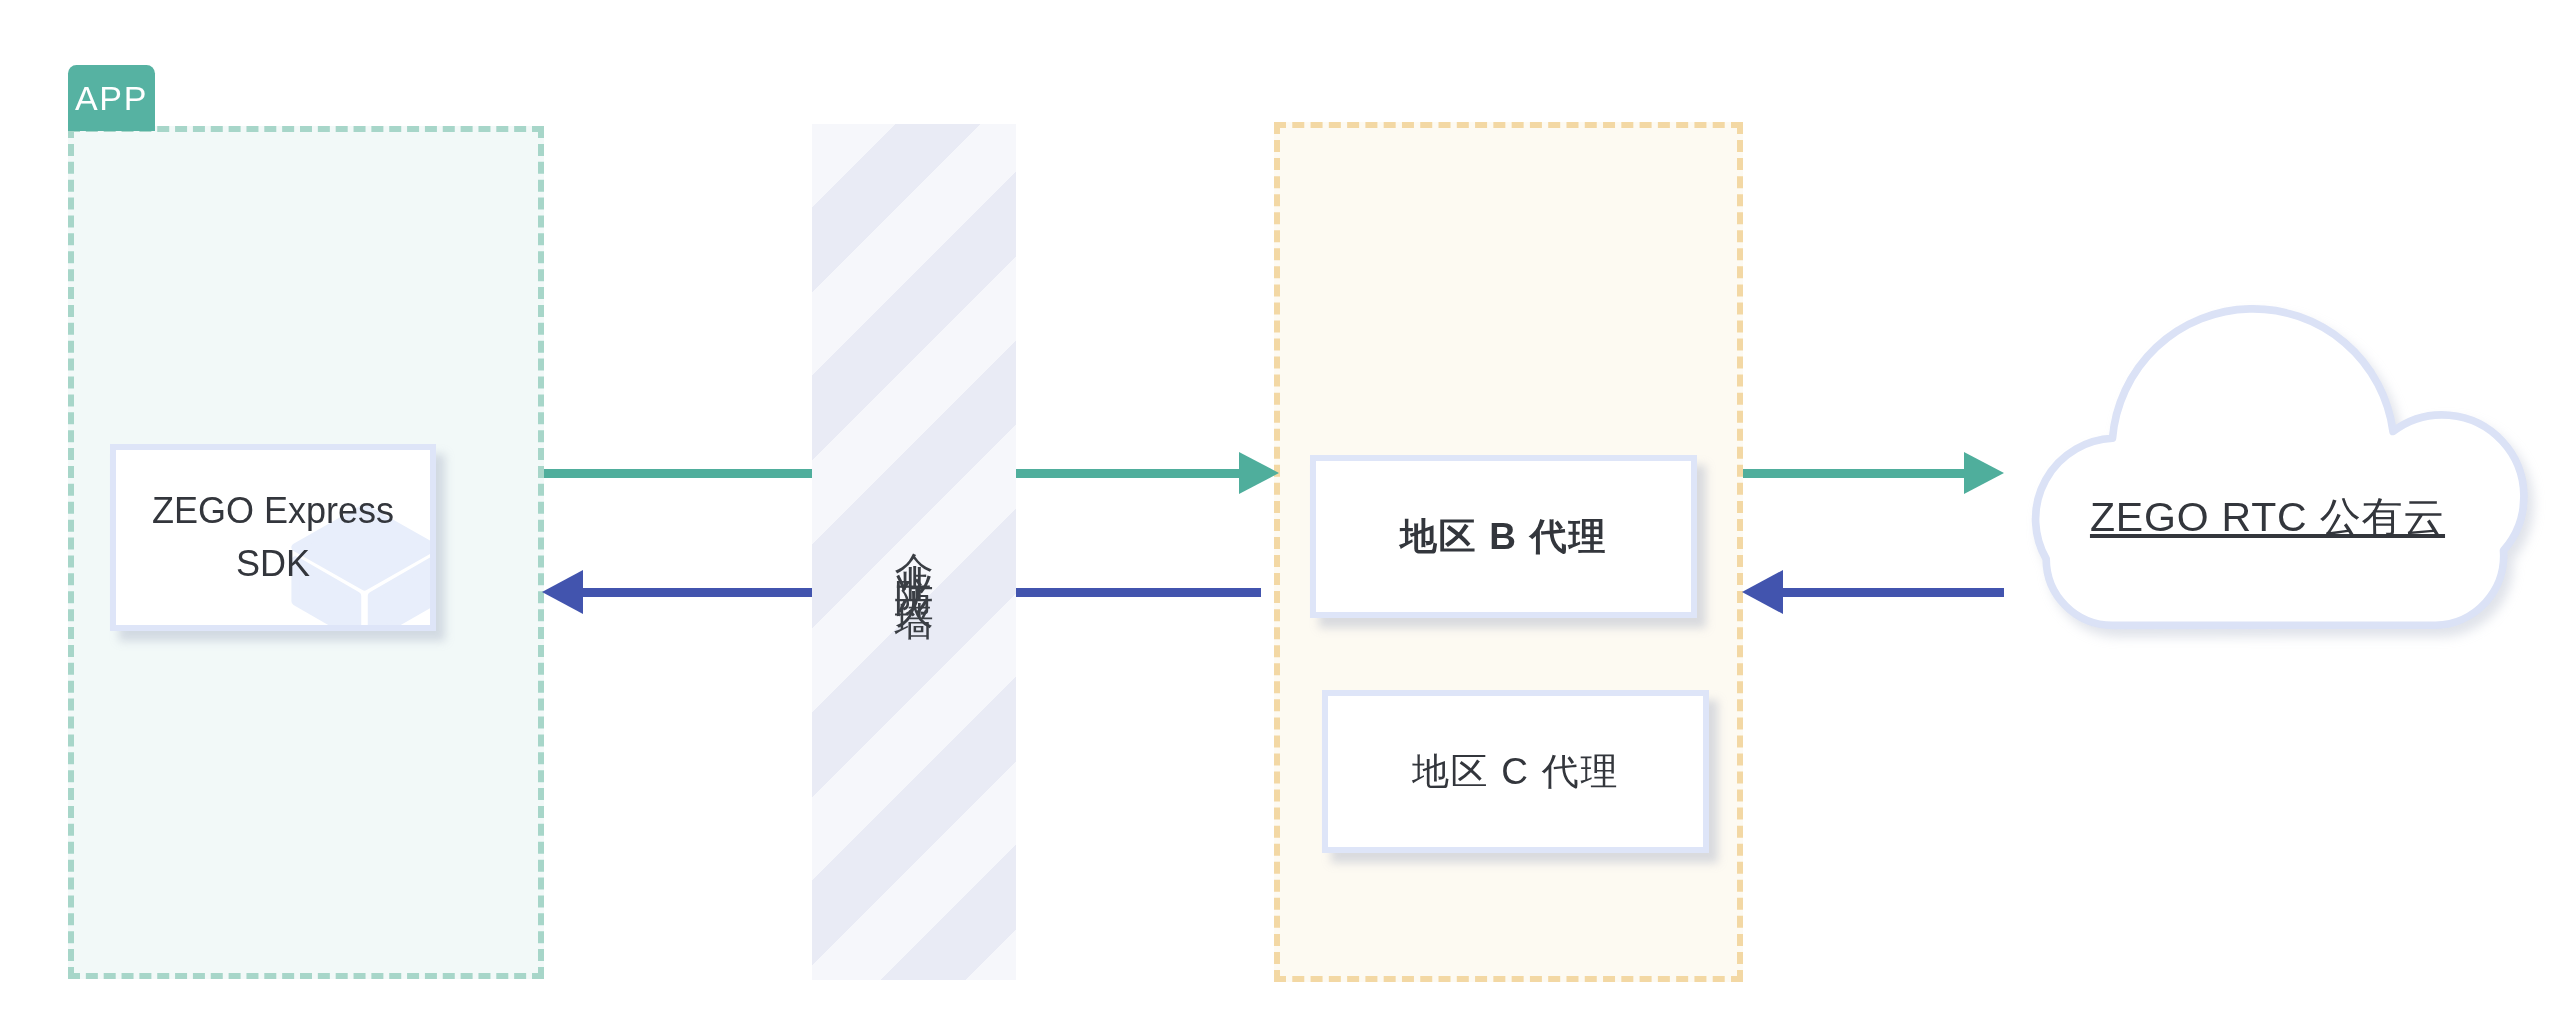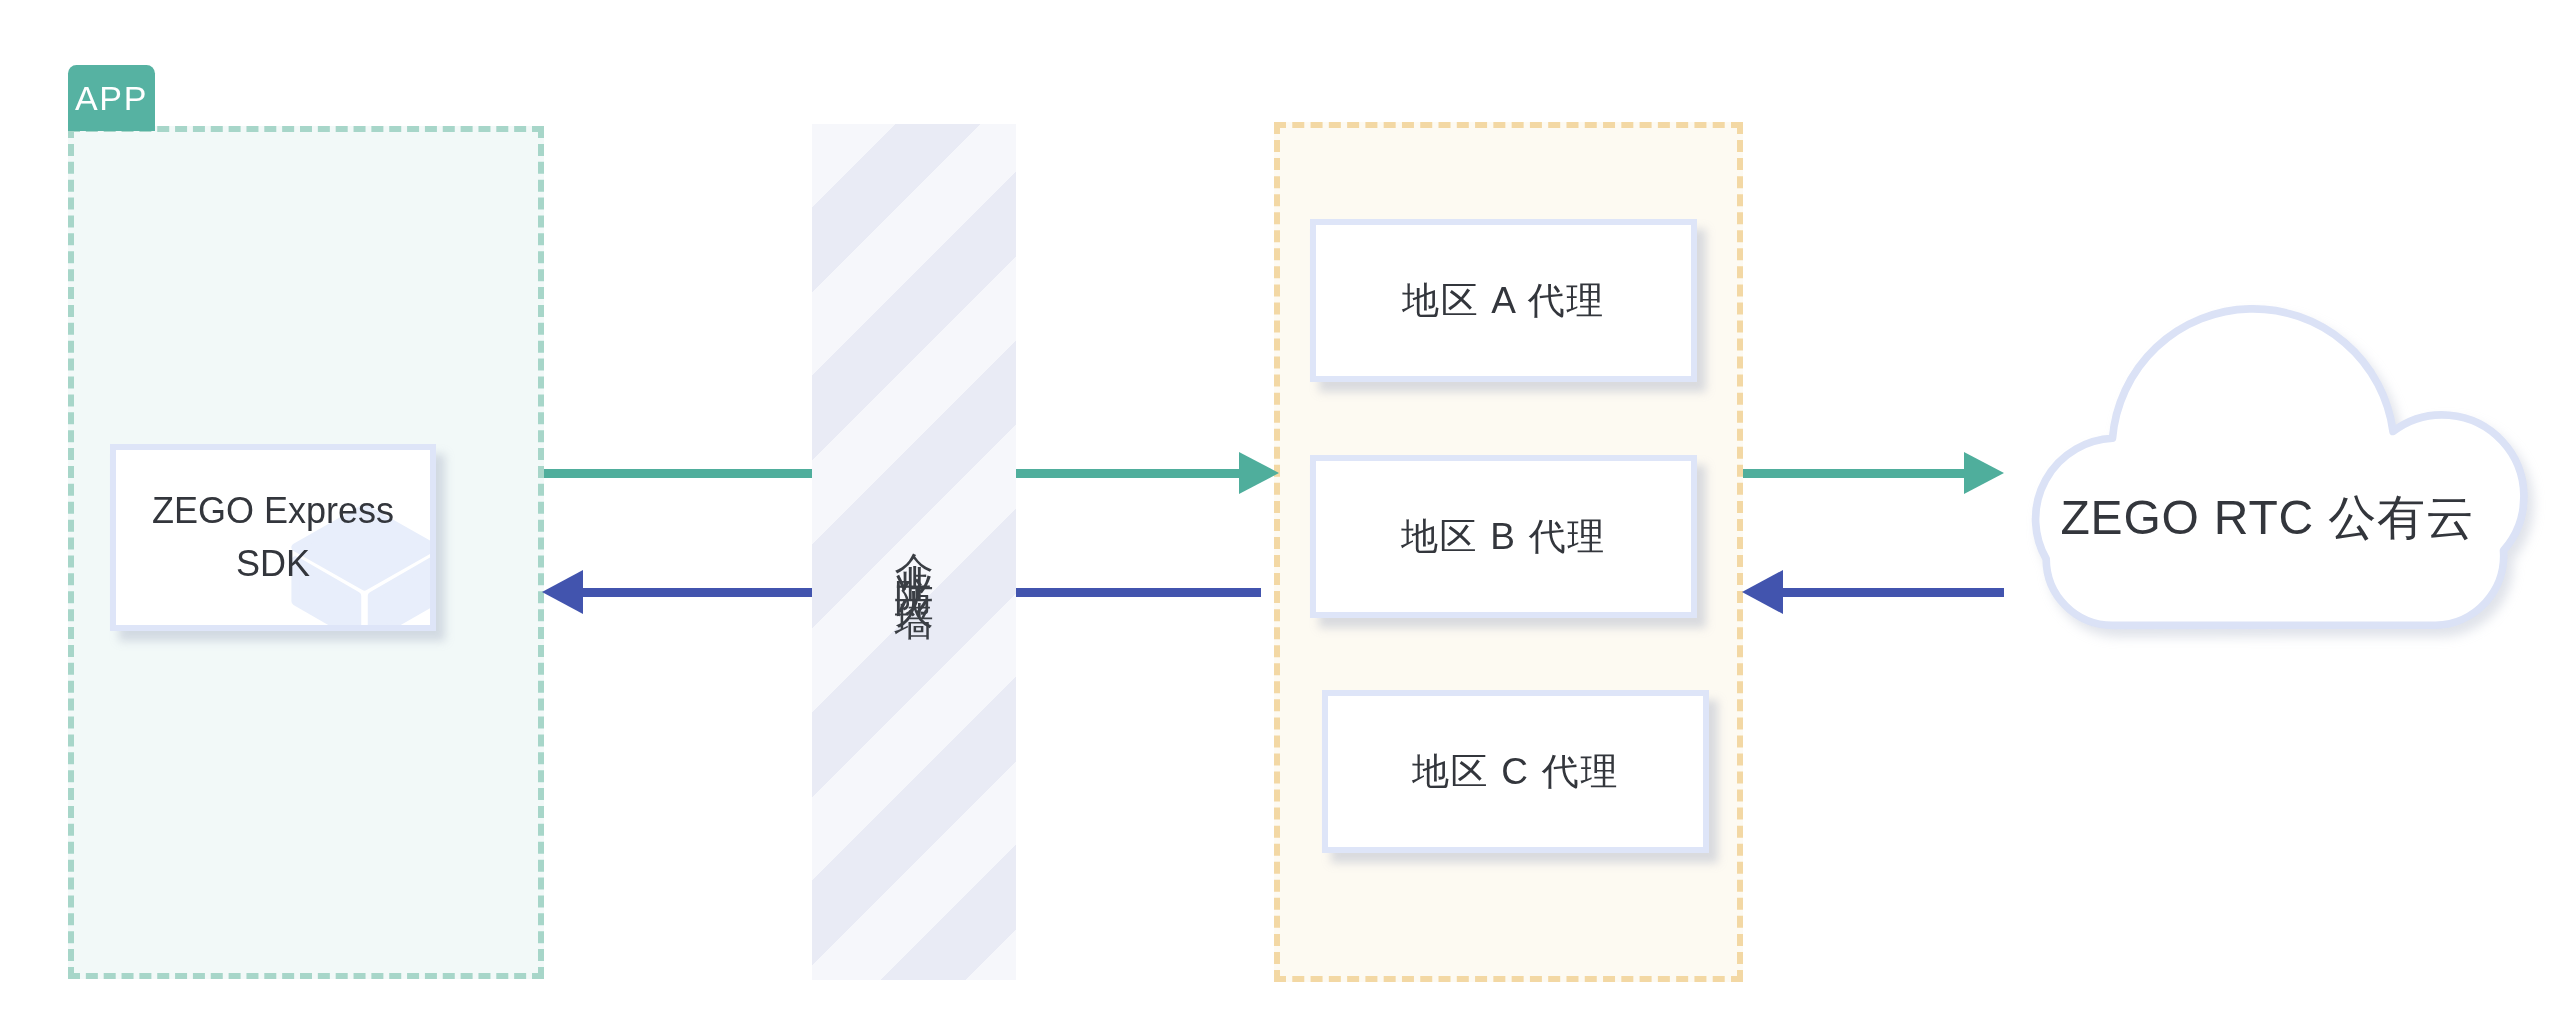--- a/index.html
+++ b/index.html
@@ -32,28 +32,28 @@
       font-size:39px;letter-spacing:12px;color:#3a3e44;z-index:5;}
 
   
   .proxy-container{position:absolute;left:1274px;top:122px;width:469px;height:860px;
       box-sizing:border-box;background:#fdfaf2;border:6.8px dashed #f3d8a4;}
   .proxy-box{position:absolute;left:1310px;width:387px;height:163px;
       box-sizing:border-box;background:#ffffff;border:6.8px solid #dee5f8;
       box-shadow:8.5px 10.2px 8.5px rgba(151,161,186,0.35);z-index:5;
       display:flex;align-items:center;justify-content:center;
       font-size:37px;color:#33363c;letter-spacing:1.7px;}
-  .proxy-a{top:219px;} .proxy-b{top:455px;} .proxy-c{top:690px;margin-left:12px;}
+  .proxy-a{top:219px;} .proxy-b{top:455px;font-weight:bold;} .proxy-c{top:690px;margin-left:12px;}
 
   
   .cloud-svg{position:absolute;left:1985px;top:304px;width:561px;height:340px;z-index:3;
       filter:drop-shadow(6.8px 8.5px 5.1px rgba(151,161,186,0.30));}
   .cloud-label{position:absolute;left:2010px;top:488px;width:515px;height:59px;z-index:5;
       display:flex;align-items:center;justify-content:center;
-      font-size:48px;color:#33363c;letter-spacing:0.8px;}
+      font-size:41px;color:#33363c;letter-spacing:0.8px;text-decoration:underline;}
 
   
   .shaft{position:absolute;z-index:2;}
   .teal{background:#4fae9c;} .indigo{background:#4254ae;}
   .head{position:absolute;width:0;height:0;z-index:2;}
   .head-right{border-top:21px solid transparent;border-bottom:21px solid transparent;
       border-left:40px solid #4fae9c;}
   .head-left{border-top:22px solid transparent;border-bottom:22px solid transparent;
       border-right:41px solid #4254ae;}
 
@@ -98,23 +98,20 @@
         <path d="M6 62 L72 100 L72 144 L6 106 Z"></path>
         <path d="M154 62 L88 100 L88 144 L154 106 Z"></path>
       </g>
     </svg>
     <div class="sdk-text">
       <div>ZEGO Express</div>
       <div>SDK</div>
     </div>
   </div>
 
-  <div class="proxy-box proxy-a">
-    <span>地区 A 代理</span>
-  </div>
   <div class="proxy-box proxy-b">
     <span>地区 B 代理</span>
   </div>
   <div class="proxy-box proxy-c">
     <span>地区 C 代理</span>
   </div>
 
   <svg class="cloud-svg" viewBox="0 0 660 400" aria-hidden="true">
     <path d="M150 378 A78 78 0 0 1 72 300 A95 95 0 0 1 150 158 A166 166 0 0 1 480 150 A96 96 0 0 1 610 290 A82 82 0 0 1 530 378 Z" fill="#ffffff" stroke="#dbe2f6" stroke-width="9" stroke-linejoin="round"></path>
   </svg>

